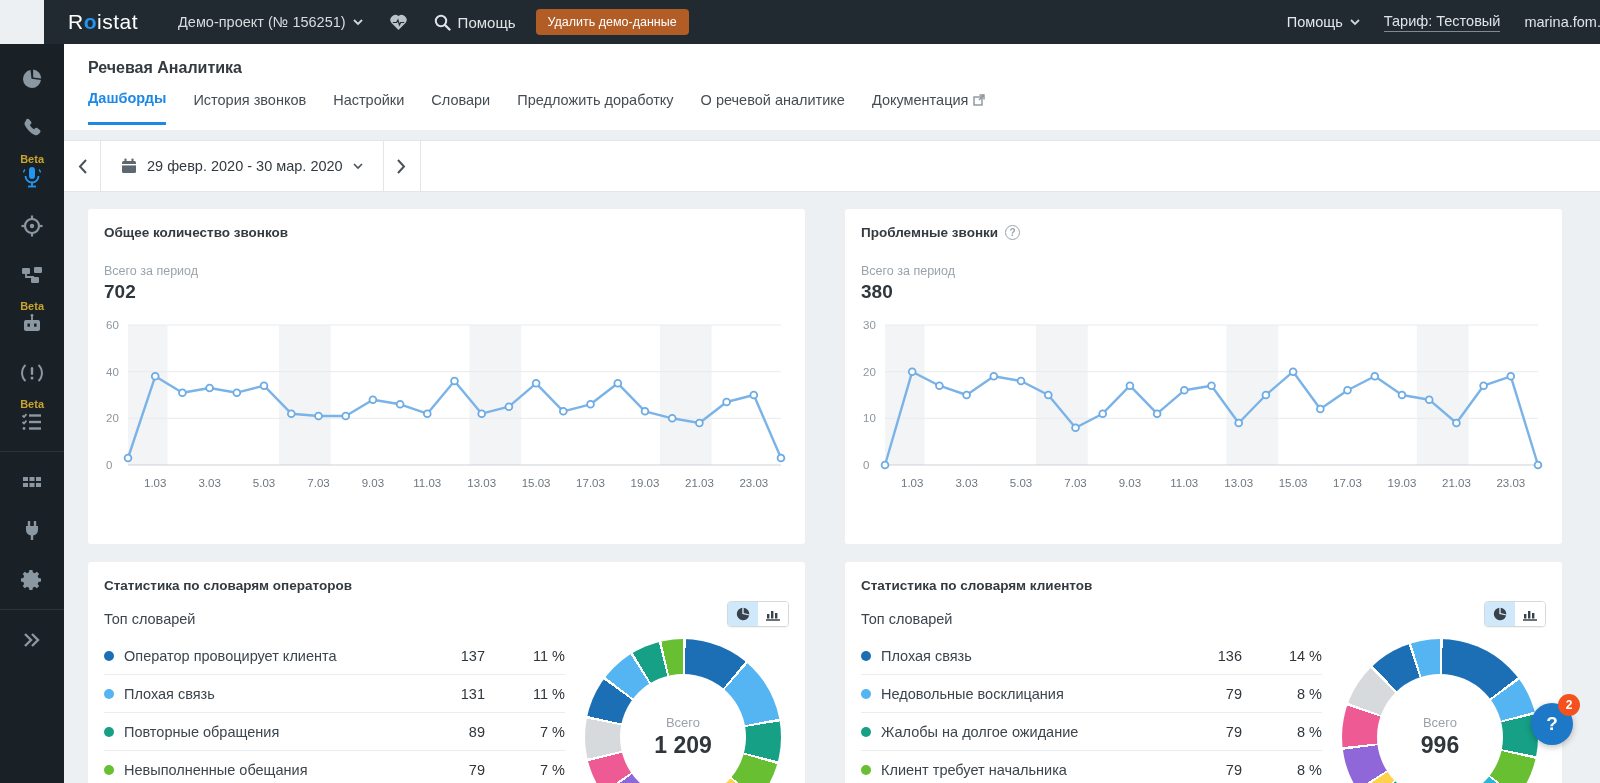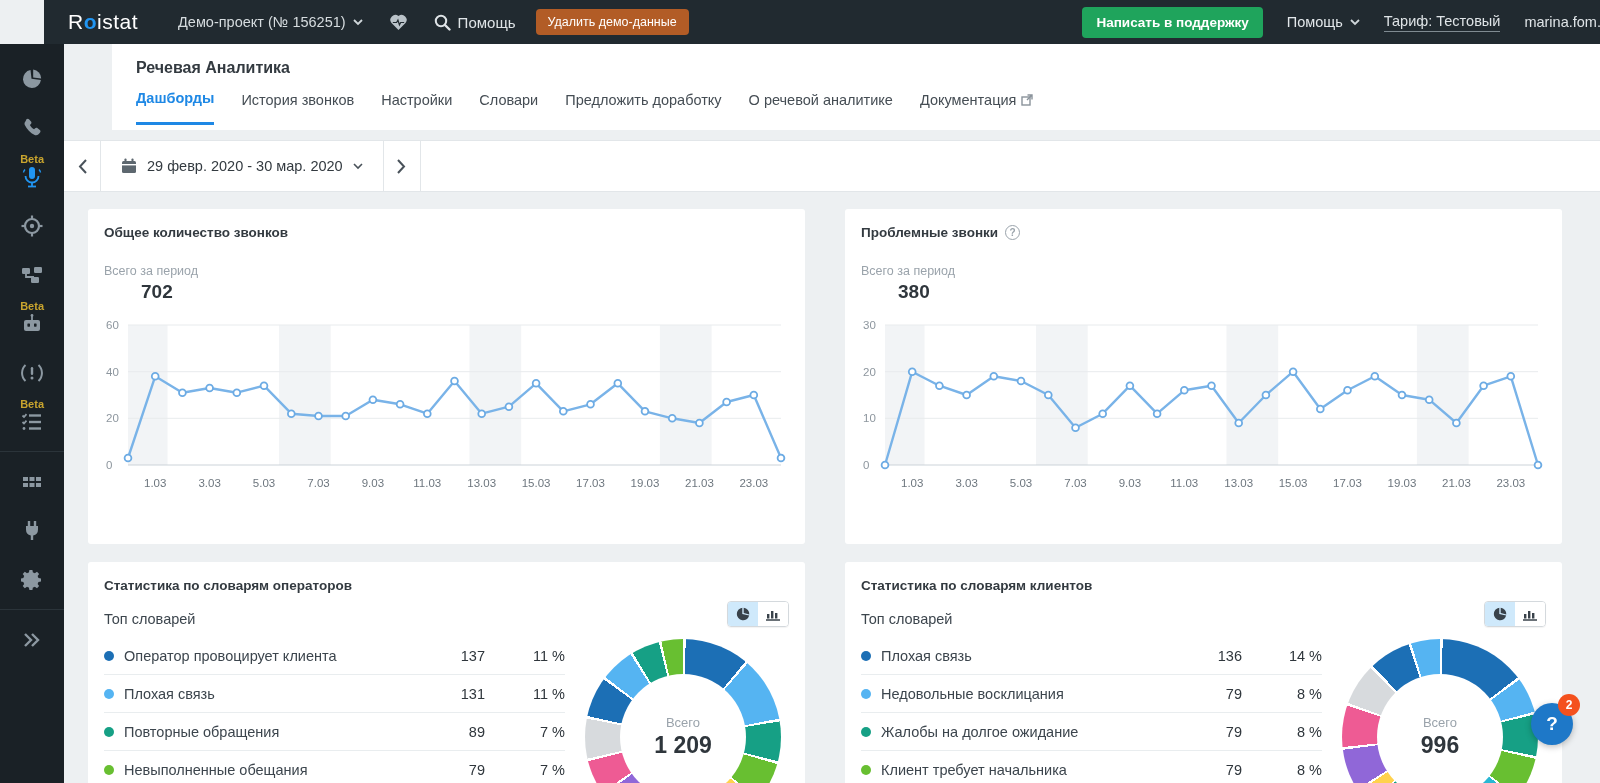--- a/index.html
+++ b/index.html
@@ -23,39 +23,39 @@
 
   
   .sidebar { position:absolute; left:0; top:44px; width:64px; height:739px; background:#1a2126; display:flex; flex-direction:column; padding-top:10px; }
   .side-item { position:relative; width:64px; height:49px; display:flex; align-items:center; justify-content:center; color:#8c98a1; cursor:pointer; }
   .side-item.active { color:#2196f3; }
   .beta-tag { position:absolute; top:1px; right:20px; font-size:11px; color:#c8a42e; font-weight:bold; }
   .side-divider { height:1px; background:#2b343a; margin:5px 0; }
 
   
   .main { position:absolute; left:64px; top:44px; width:1536px; height:739px; }
-  .page-head { background:#fff; height:86px; padding:15px 24px 0;margin-left:48px; }
+  .page-head { background:#fff; height:86px; padding:15px 24px 0; }
   .page-title { font-size:16px; font-weight:bold; color:#333a40; }
   .tabs { display:flex; gap:27px; margin-top:13px; }
   .tab { font-size:14.5px; color:#454d54; padding-bottom:16px; cursor:pointer; display:flex; align-items:center; gap:5px; text-decoration:none; }
   .tab.active { color:#1e88e5; font-weight:bold; border-bottom:3px solid #1e88e5; }
 
   .toolbar { background:#fff; height:52px; margin-top:10px; border-top:1px solid #e2e6e9; border-bottom:1px solid #e2e6e9; display:flex; align-items:center; }
   .tb-nav { width:36px; height:52px; display:flex; align-items:center; justify-content:center; cursor:pointer; color:#49525a; }
   .tb-vsep { width:1px; height:52px; background:#e2e6e9; }
   .date-box { display:flex; align-items:center; gap:10px; padding:0 20px; height:52px; cursor:pointer; font-size:14.5px; color:#333a40; }
   .quick-links { display:flex; gap:35px; margin-left:32px; }
   .quick-links a { color:#1e88e5; font-size:14.5px; text-decoration:none; cursor:pointer; }
 
   .content { padding:17px 38px 0 24px; display:grid; grid-template-columns:1fr 1fr; grid-template-rows:335px auto; gap:18px 40px; height:591px; }
   .card { background:#fff; border-radius:3px; padding:16px 16px 8px; }
   .card h3 { font-size:13.5px; font-weight:bold; color:#333a40; display:flex; align-items:flex-end; gap:7px;}
   .help-circle { width:15px; height:15px; border:1.4px solid #9aa3ab; border-radius:50%; color:#9aa3ab; font-size:10px; font-weight:bold; display:inline-flex; align-items:center; justify-content:center; cursor:pointer;}
   .total-label { margin-top:24px; font-size:12.5px; color:#9aa3ab; }
-  .total-value { font-size:19px; font-weight:bold; color:#2f363c; margin-top:3px;margin-left:37px; }
+  .total-value { font-size:19px; font-weight:bold; color:#2f363c; margin-top:3px; }
   .line-chart { height:205px; margin-top:10px; width:100%; }
 
   
   .dict-body { display:grid; grid-template-columns:1fr 212px; column-gap:12px; }
   .dict-subtitle { font-size:14.5px; color:#3c454d; margin-top:18px; }
   .legend { margin-top:10px; }
   .legend-row { display:flex; align-items:center; height:38px; border-bottom:1px solid #e9edef; cursor:pointer;}
   .legend-row:first-child { border-top:none; }
   .dot { width:10px; height:10px; border-radius:50%; margin-right:10px; flex:0 0 auto; }
   .legend-label { flex:1; font-size:14.5px; color:#3c454d; }
@@ -96,21 +96,20 @@
   </div>
   <div class="tb-item search">
     <svg class="ic" width="17" height="17" viewBox="0 0 17 17">
         <circle cx="7" cy="7" r="5.2" fill="none" stroke="#dfe4e7" stroke-width="2"></circle>
         <line x1="11" y1="11" x2="15.5" y2="15.5" stroke="#dfe4e7" stroke-width="2.4" stroke-linecap="round"></line>
       </svg>
     <span>Помощь</span>
   </div>
   <button class="btn-del">Удалить демо-данные</button>
   <div class="tb-right">
-    <button class="btn-support">Написать в поддержку</button>
     <div class="tb-item help-link">
       <span>Помощь</span>
       <svg class="caret" viewBox="0 0 10 7">
           <path d="M1 1l4 4 4-4" fill="none" stroke="#cfd6da" stroke-width="1.8"></path>
         </svg>
     </div>
     <div class="tariff">Тариф: Тестовый</div>
     <div class="tb-item user">
       <span>marina.fom...</span>
       <svg class="caret" viewBox="0 0 10 7">

